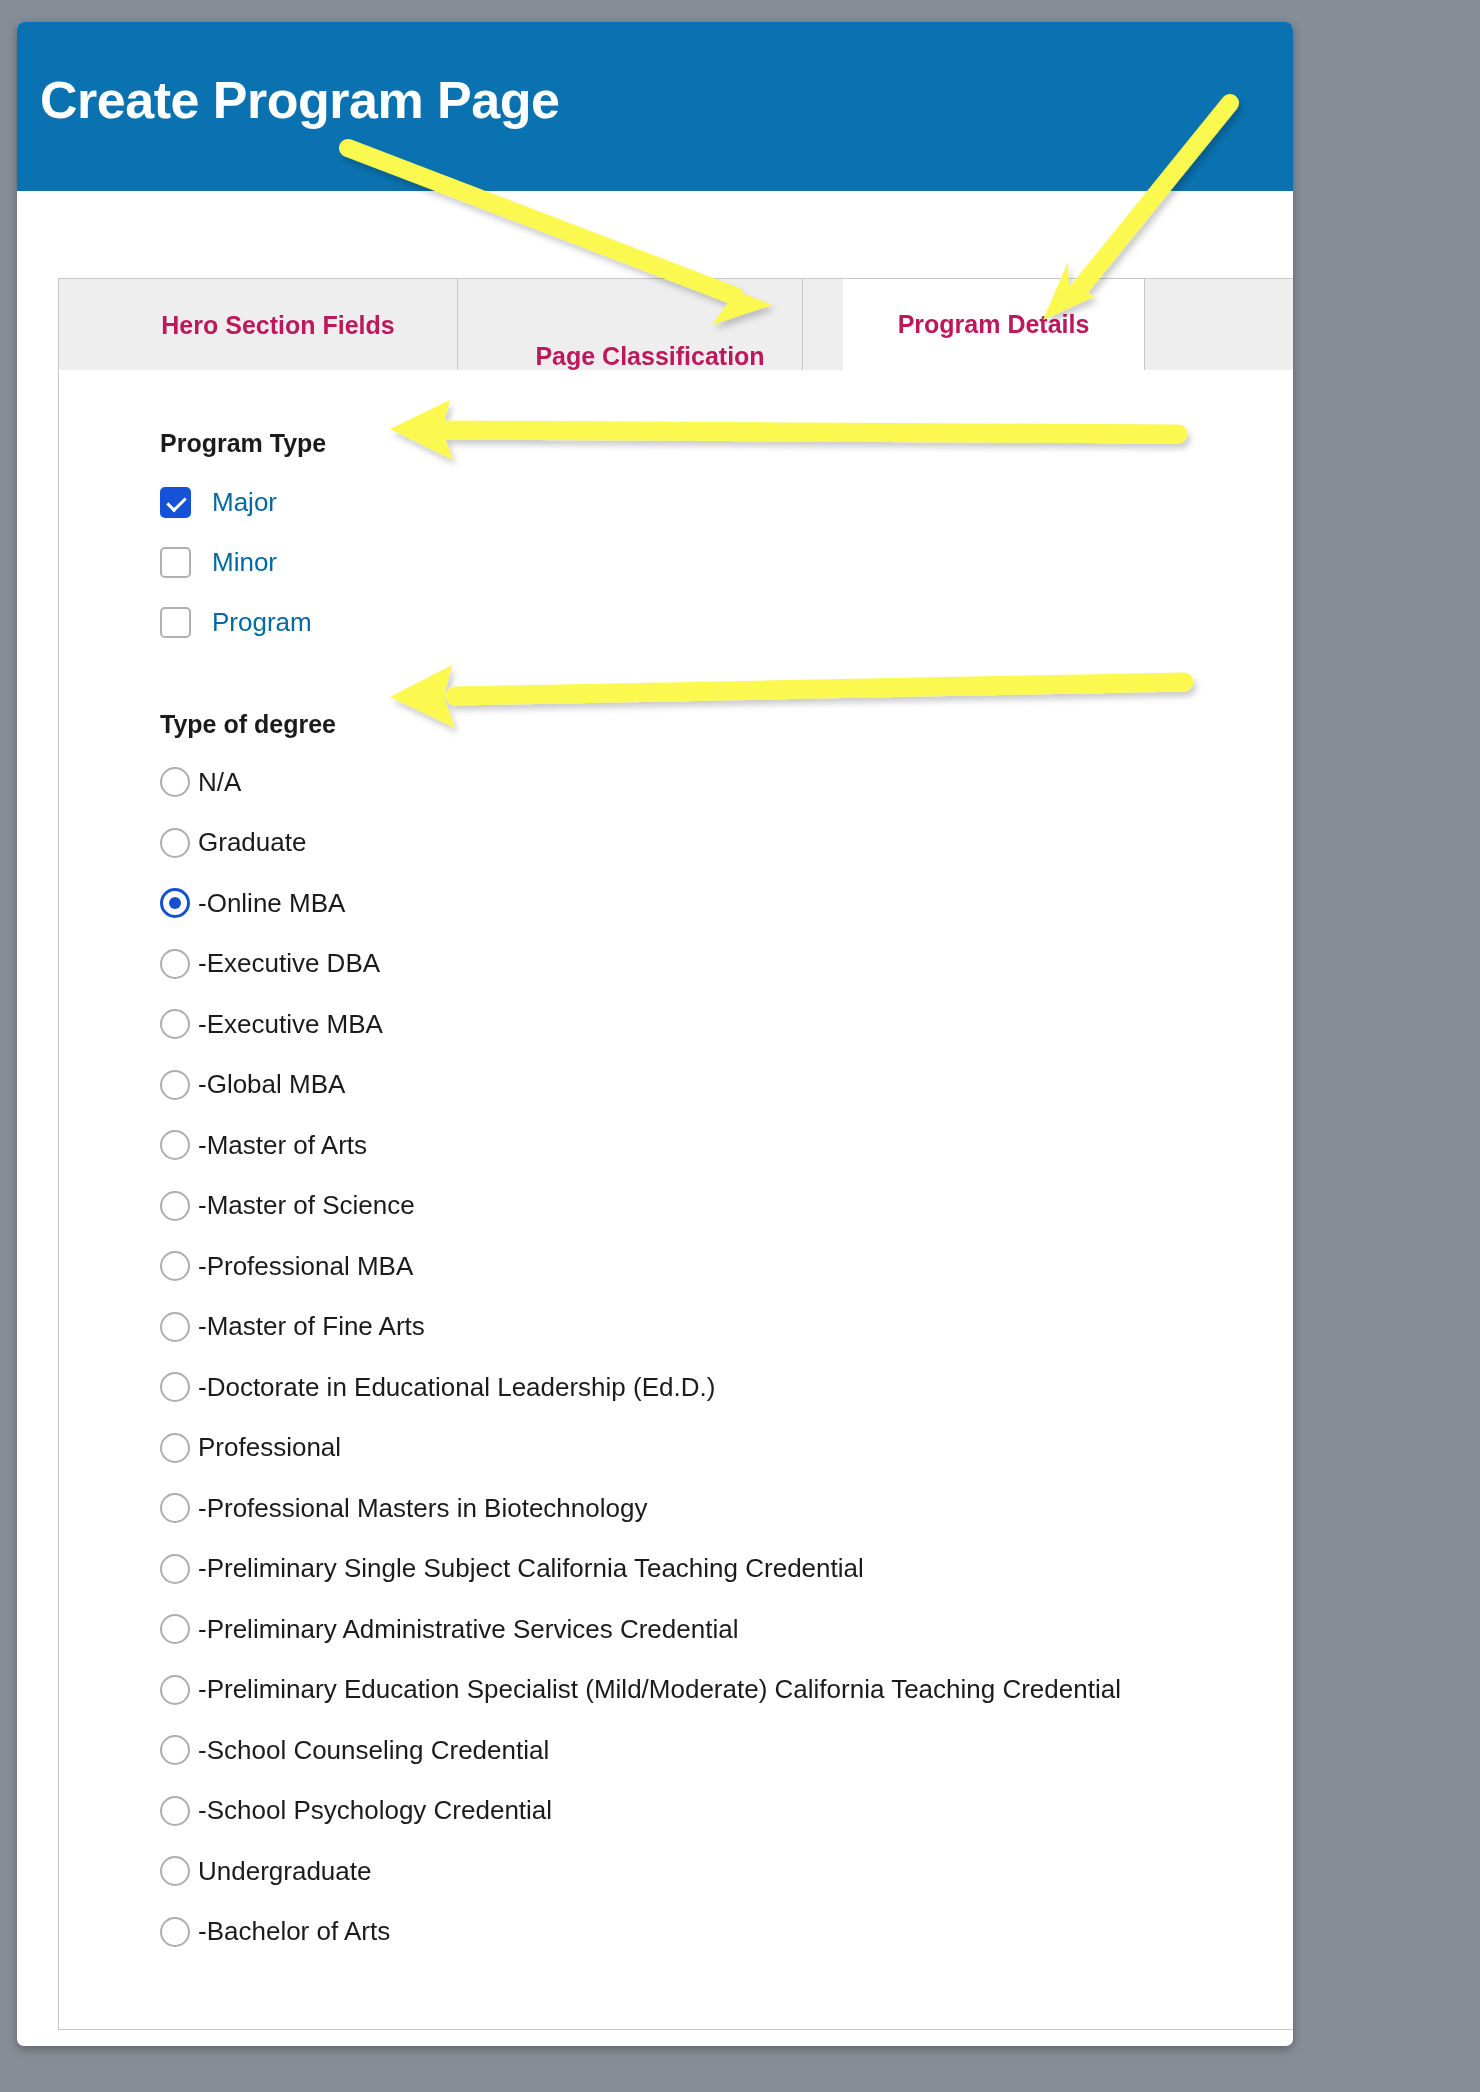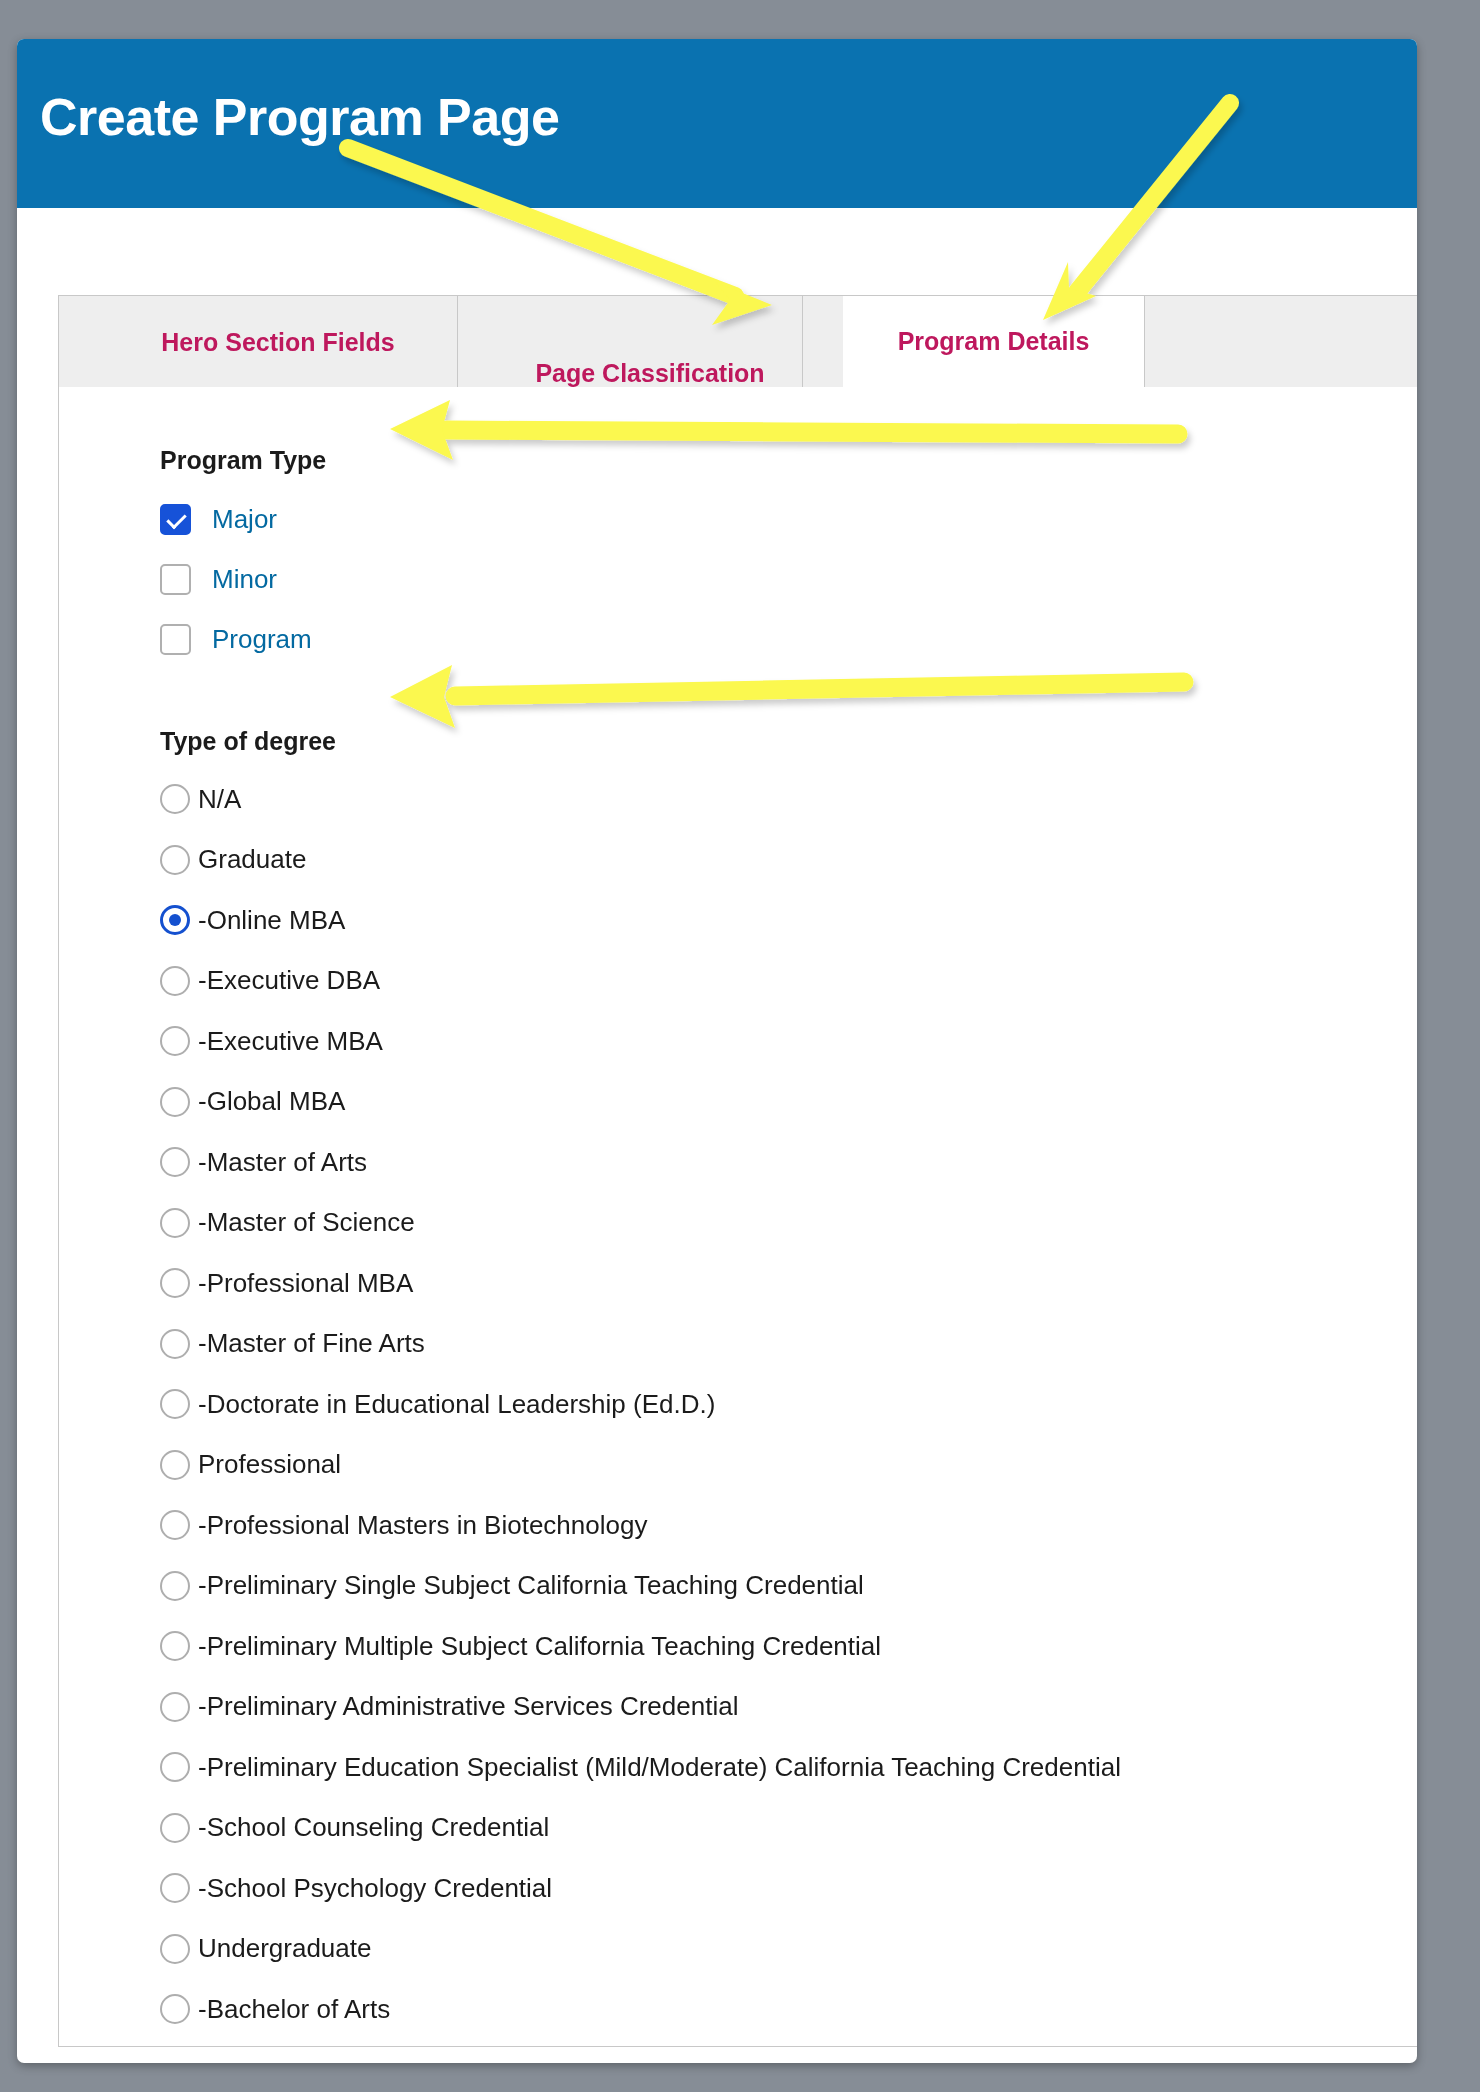--- a/index.html
+++ b/index.html
@@ -12,22 +12,22 @@
     background: #868d96;
     font-family: "Liberation Sans", sans-serif;
     overflow: hidden;
     position: relative;
   }
 
   
   #app-card {
     position: absolute;
     left: 17px;
-    top: 39px;
-    width: 1400px;
+    top: 22px;
+    width: 1276px;
     height: 2024px;
     background: #ffffff;
     border-radius: 7px;
     box-shadow: 0 3px 10px rgba(0,0,0,0.30);
     overflow: hidden;
   }
 
   
   #page-header {
     position: absolute;
@@ -303,24 +303,20 @@
         <div class="radio-row">
           <span class="radio"></span>
           <span class="radio-label">-Professional Masters in Biotechnology</span>
         </div>
         <div class="radio-row">
           <span class="radio"></span>
           <span class="radio-label">-Preliminary Single Subject California Teaching Credential</span>
         </div>
         <div class="radio-row">
           <span class="radio"></span>
-          <span class="radio-label">-Preliminary Multiple Subject California Teaching Credential</span>
-        </div>
-        <div class="radio-row">
-          <span class="radio"></span>
           <span class="radio-label">-Preliminary Administrative Services Credential</span>
         </div>
         <div class="radio-row">
           <span class="radio"></span>
           <span class="radio-label">-Preliminary Education Specialist (Mild/Moderate) California Teaching Credential</span>
         </div>
         <div class="radio-row">
           <span class="radio"></span>
           <span class="radio-label">-School Counseling Credential</span>
         </div>

